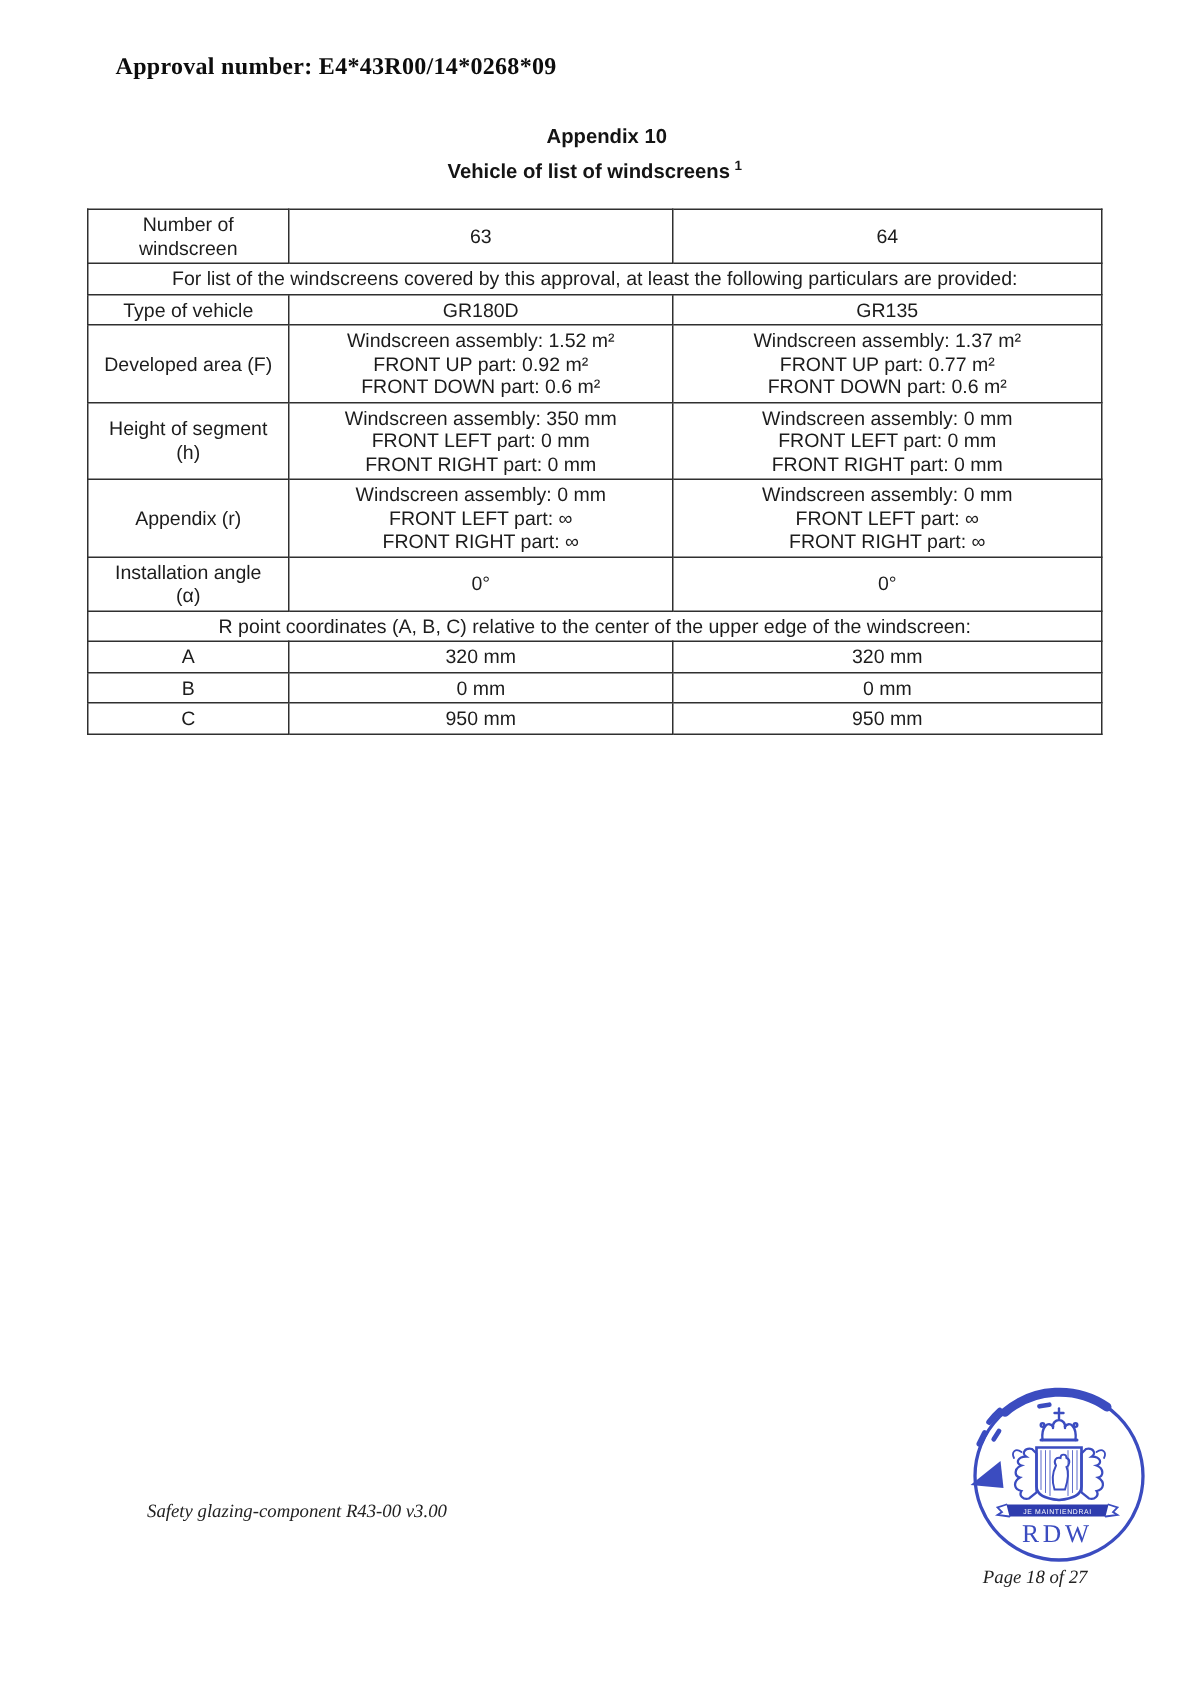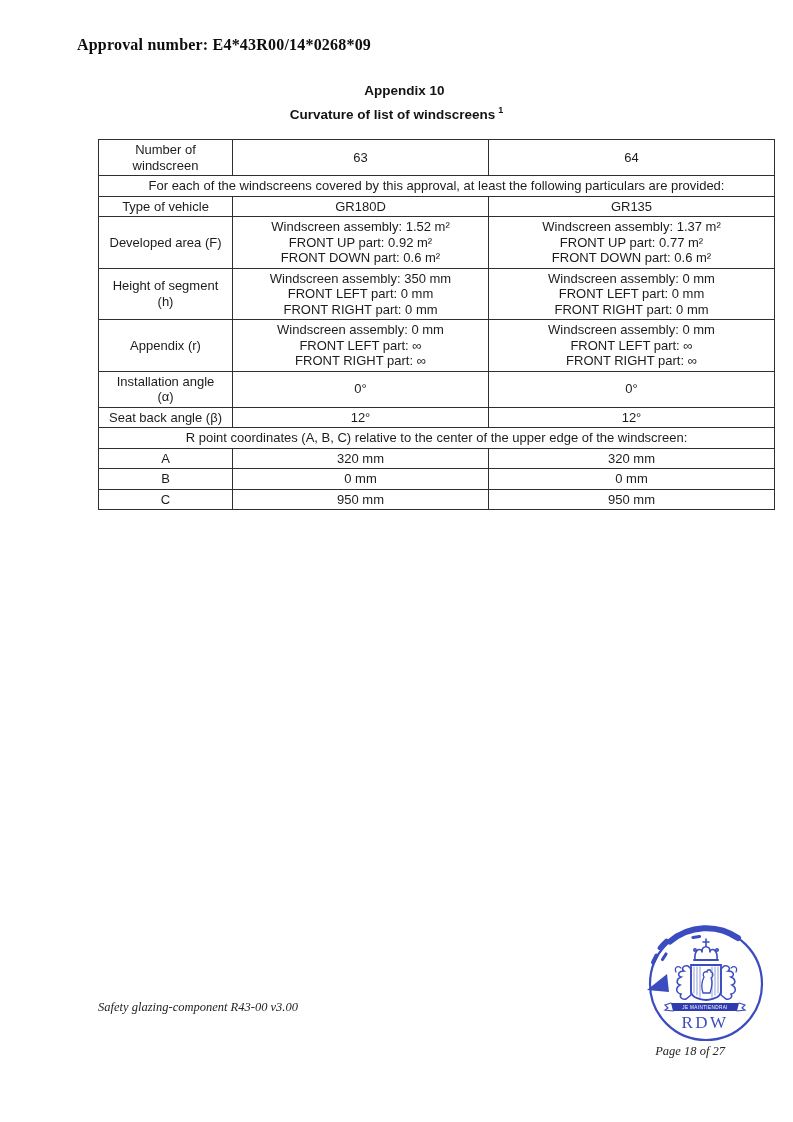--- a/index.html
+++ b/index.html
@@ -24,21 +24,21 @@
   .doc-subtitle {
     position: absolute; top: 105px; left: 0; width: 100%;
     text-align: center; font-weight: bold; font-size: 13.5px; color: #141414;
   }
   .doc-subtitle sup { font-size: 9px; vertical-align: super; margin-left: 3px; }
 
   table.windscreen-table {
     position: absolute; left: 58px; top: 139px;
     width: 676px; table-layout: fixed;
     border-collapse: collapse;
-    font-size: 13px; line-height: 15.5px; color: #1c1c1c; margin-left: 40px;
+    font-size: 13px; line-height: 15.5px; color: #1c1c1c;
   }
   table.windscreen-table td {
     border: 1.5px solid #2f2f2f;
     padding: 2px 4px;
     text-align: center;
     vertical-align: middle;
     overflow: hidden;
   }
   td.full-left  { text-align: left; padding-left: 7px; }
   td.full-center{ text-align: center; }
@@ -60,21 +60,21 @@
   }
   .stamp svg { width: 100%; height: 100%; }
 </style>
 </head>
 <body>
 
 <div class="approval-line">Approval number: E4*43R00/14*0268*09</div>
 
 <div class="appendix-title">Appendix 10</div>
 
-<div class="doc-subtitle"><span>Curvature of list of windscreens</span><sup>1</sup></div>
+<div class="doc-subtitle"><span>Vehicle of list of windscreens</span><sup>1</sup></div>
 
 <table class="windscreen-table">
   <colgroup>
     <col style="width:134px">
     <col style="width:256px">
     <col style="width:286px">
   </colgroup>
   <tbody>
       <tr>
         <td>
@@ -82,21 +82,21 @@
           <div>windscreen</div>
         </td>
         <td>
           <div>63</div>
         </td>
         <td>
           <div>64</div>
         </td>
       </tr>
       <tr>
-        <td colspan="3" class="full-left">For each of the windscreens covered by this approval, at least the following particulars are provided:</td>
+        <td colspan="3" class="full-left">For list of the windscreens covered by this approval, at least the following particulars are provided:</td>
       </tr>
       <tr>
         <td>
           <div>Type of vehicle</div>
         </td>
         <td>
           <div>GR180D</div>
         </td>
         <td>
           <div>GR135</div>
@@ -151,31 +151,20 @@
       <tr>
         <td>
           <div>Installation angle</div>
           <div>(α)</div>
         </td>
         <td>
           <div>0°</div>
         </td>
         <td>
           <div>0°</div>
-        </td>
-      </tr>
-      <tr>
-        <td>
-          <div>Seat back angle (β)</div>
-        </td>
-        <td>
-          <div>12°</div>
-        </td>
-        <td>
-          <div>12°</div>
         </td>
       </tr>
       <tr>
         <td colspan="3" class="full-center">R point coordinates (A, B, C) relative to the center of the upper edge of the windscreen:</td>
       </tr>
       <tr>
         <td>
           <div>A</div>
         </td>
         <td>

